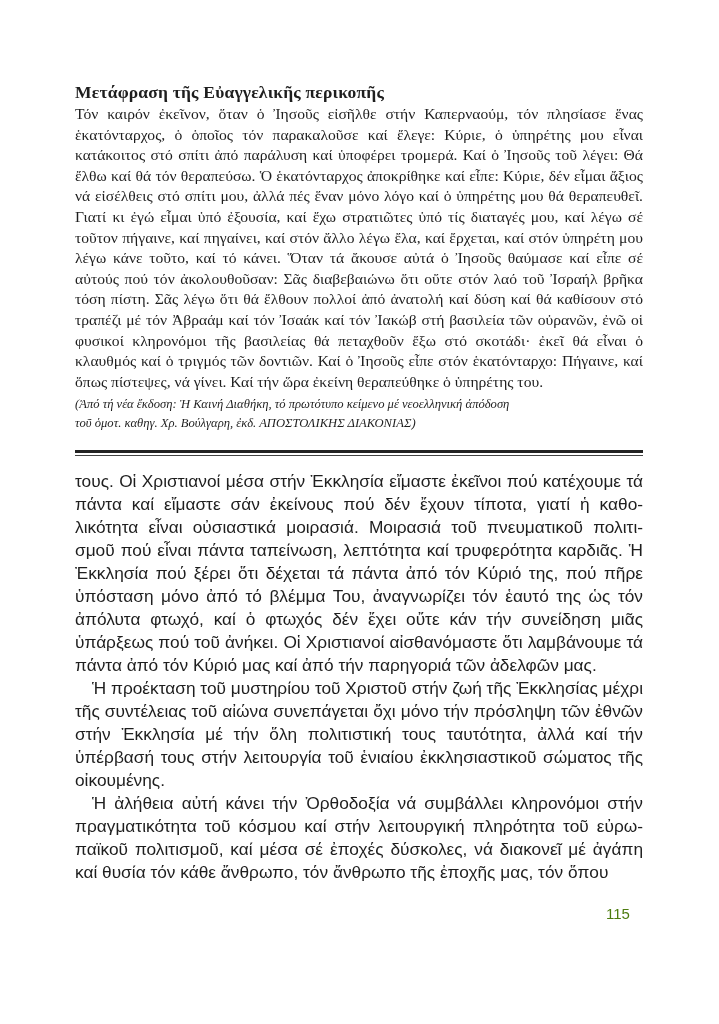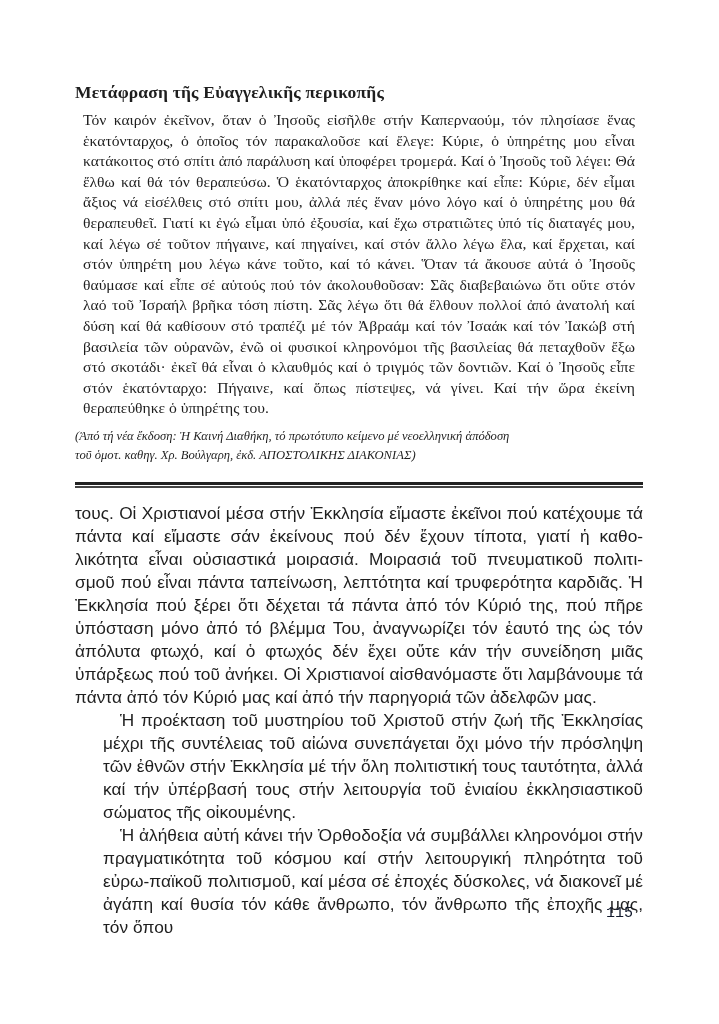--- a/index.html
+++ b/index.html
@@ -29,21 +29,21 @@
       font-size: 17.5px;
       margin: 0 0 2px 0;
       line-height: 20px;
       letter-spacing: 0.2px;
     }
     .translation-text {
       font-family: "Liberation Serif", "DejaVu Serif", serif;
       font-size: 15.6px;
       line-height: 20.6px;
       text-align: justify;
-      margin: 8px;
+      margin: 0;
     }
     .citation {
       font-family: "Liberation Serif", "DejaVu Serif", serif;
       font-style: italic;
       font-size: 12.6px;
       line-height: 19px;
       text-align: left;
       margin: 3px 0 0 0;
     }
     .divider {
@@ -66,36 +66,35 @@
       font-size: 17.3px;
       line-height: 23px;
       margin-top: 14px;
     }
     .bottom-section p {
       margin: 0;
       text-align: justify;
     }
     .bottom-section p.indent {
       text-indent: 17px;
-      margin-left: 28px;
     }
     .subheading {
       font-family: "Liberation Sans", "DejaVu Sans", sans-serif;
       font-weight: bold;
       font-size: 17px;
       line-height: 23px;
       margin: 11px 0 3px 0;
     }
     .page-number {
       position: absolute;
       left: 606px;
       top: 905px;
-      font-family: Liberation Mono, monospace;
+      font-family: Liberation Sans, sans-serif;
       font-size: 15px;
-      color: #0f172a;
+      color: #4d7c0f;
       text-align: right;
     }
   </style>
 </head>
 <body>
 
 <div class="page">
   <div class="top-section">
     <h2 class="section-title">Μετάφραση τῆς Εὐαγγελικῆς περικοπῆς</h2>
     <p class="translation-text">Τόν καιρόν ἐκεῖνον, ὅταν ὁ Ἰησοῦς εἰσῆλθε στήν Καπερναούμ, τόν πλησίασε ἕνας ἑκατόνταρχος, ὁ ὁποῖος τόν παρακαλοῦσε καί ἔλεγε: Κύριε, ὁ ὑπηρέτης μου εἶναι κατάκοιτος στό σπίτι ἀπό παράλυση καί ὑποφέρει τρομερά. Καί ὁ Ἰησοῦς τοῦ λέγει: Θά ἔλθω καί θά τόν θεραπεύσω. Ὁ ἑκατόνταρχος ἀποκρίθηκε καί εἶπε: Κύριε, δέν εἶμαι ἄξιος νά εἰσέλθεις στό σπίτι μου, ἀλλά πές ἕναν μόνο λόγο καί ὁ ὑπηρέτης μου θά θεραπευθεῖ. Γιατί κι ἐγώ εἶμαι ὑπό ἐξουσία, καί ἔχω στρατιῶτες ὑπό τίς διαταγές μου, καί λέγω σέ τοῦτον πήγαινε, καί πηγαίνει, καί στόν ἄλλο λέγω ἔλα, καί ἔρχεται, καί στόν ὑπηρέτη μου λέγω κάνε τοῦτο, καί τό κάνει. Ὅταν τά ἄκουσε αὐτά ὁ Ἰησοῦς θαύμασε καί εἶπε σέ αὐτούς πού τόν ἀκολουθοῦσαν: Σᾶς διαβεβαιώνω ὅτι οὔτε στόν λαό τοῦ Ἰσραήλ βρῆκα τόση πίστη. Σᾶς λέγω ὅτι θά ἔλθουν πολλοί ἀπό ἀνατολή καί δύση καί θά καθίσουν στό τραπέζι μέ τόν Ἀβραάμ καί τόν Ἰσαάκ καί τόν Ἰακώβ στή βασιλεία τῶν οὐρανῶν, ἐνῶ οἱ φυσικοί κληρονόμοι τῆς βασιλείας θά πεταχθοῦν ἔξω στό σκοτάδι· ἐκεῖ θά εἶναι ὁ κλαυθμός καί ὁ τριγμός τῶν δοντιῶν. Καί ὁ Ἰησοῦς εἶπε στόν ἑκατόνταρχο: Πήγαινε, καί ὅπως πίστεψες, νά γίνει. Καί τήν ὥρα ἐκείνη θεραπεύθηκε ὁ ὑπηρέτης του.</p>

